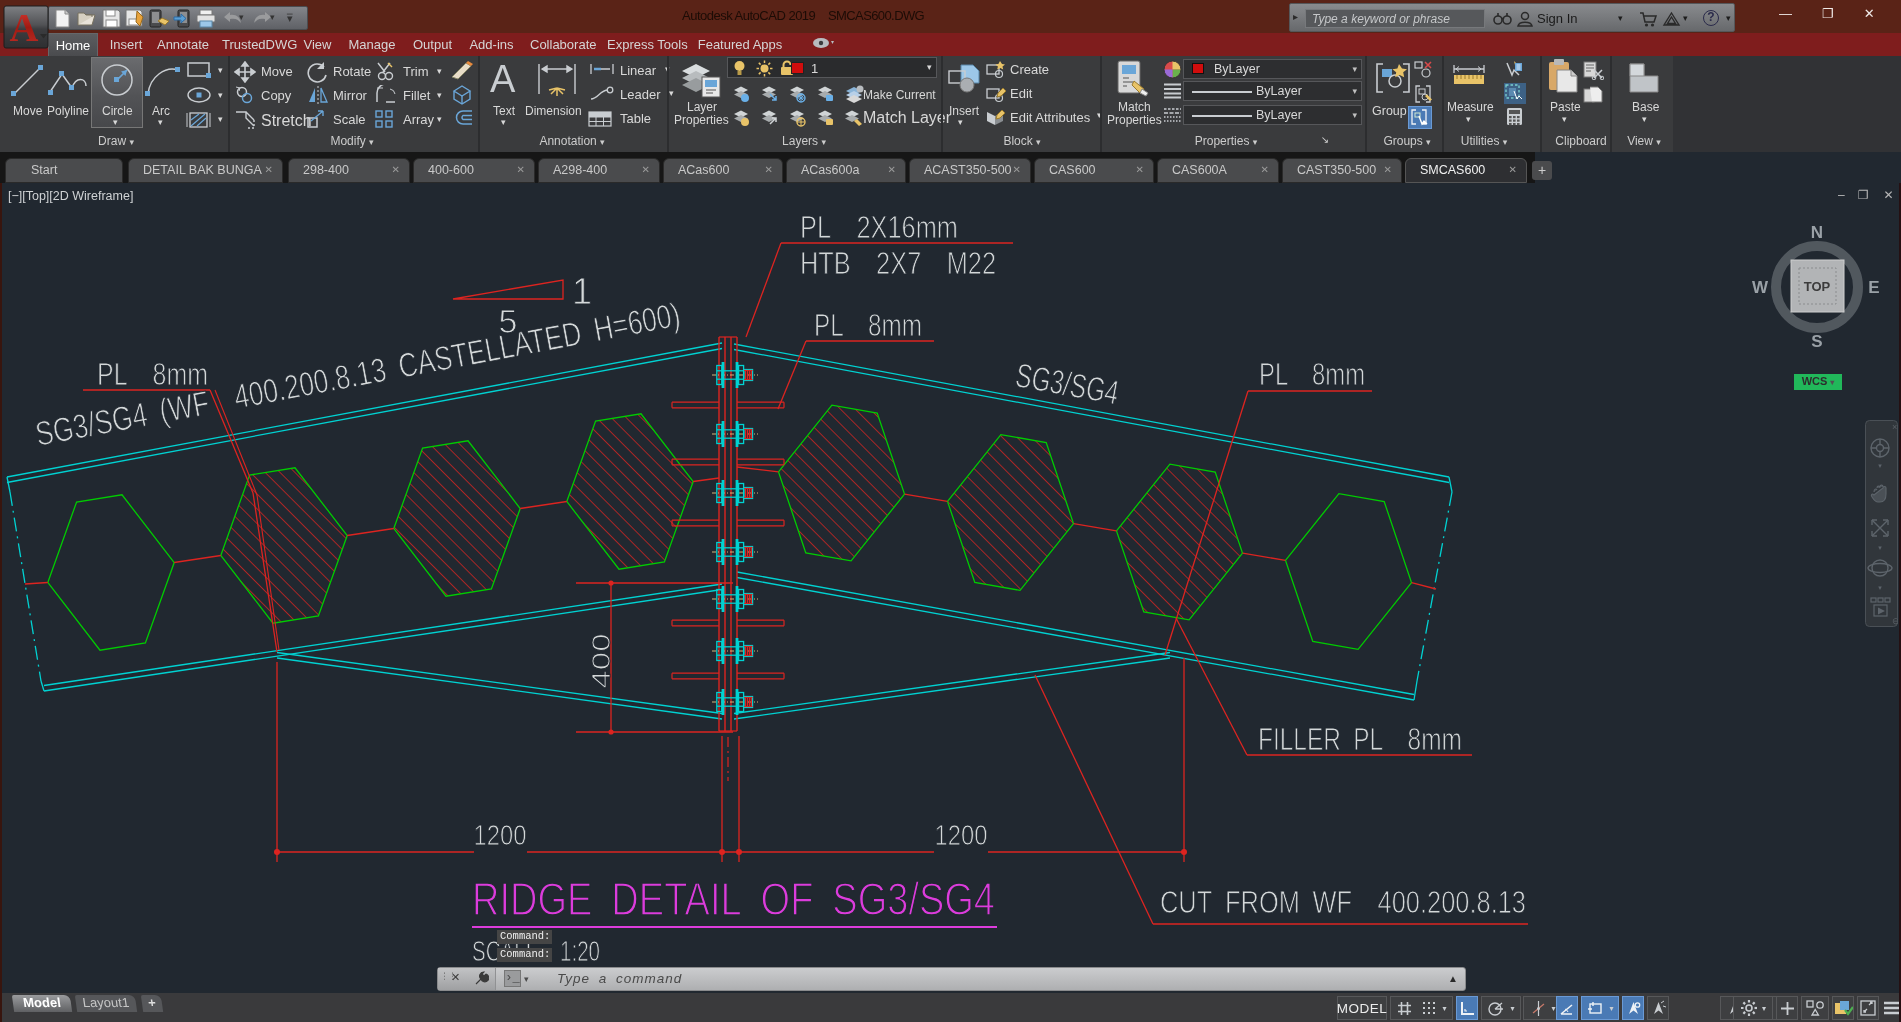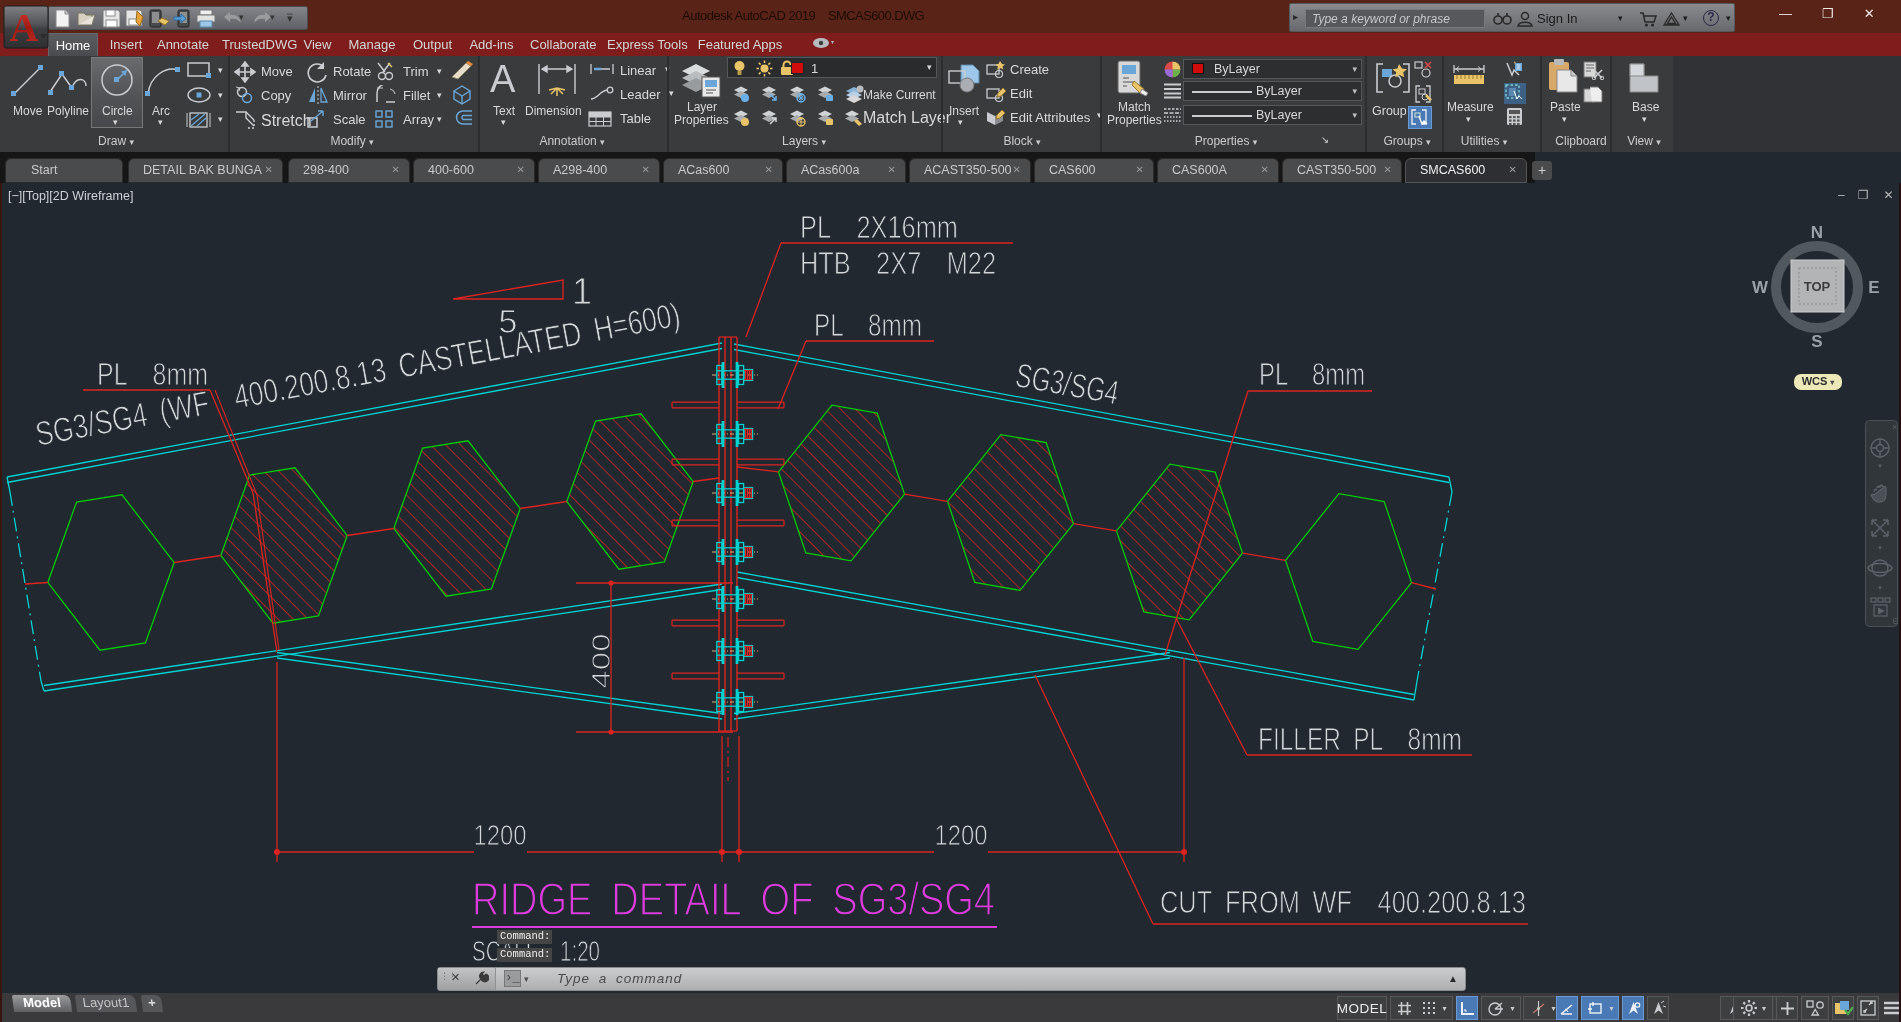--- a/index.html
+++ b/index.html
@@ -66,22 +66,22 @@
 .dtab.start .dtxt{left:25px}
 .dtab.active{background:#2e2f32;color:#f0f0f0;border-color:#555}
 .dx{position:absolute;right:9px;top:5px;font-size:10px;color:#9a9a9a}
 .dplus{position:absolute;left:1532px;top:9px;width:20px;height:19px;background:#4a4b4d;
  color:#ccc;text-align:center;line-height:19px;border-radius:3px;font-size:14px}
 
 .darea{position:absolute;left:0;top:183px;width:1901px;height:810px;background:#212830}
 .vplabel{position:absolute;left:8px;top:189px;color:#cfd2d4;font-size:12.5px}
 .dwc{position:absolute;left:1838px;top:188px;color:#b9b9b9;font-size:12px;display:flex;gap:7px}
 .compass{position:absolute;left:1747px;top:225px}
-.wcs{position:absolute;left:1794px;top:374px;width:48px;height:16px;background:#fef9c3;
- border-radius:7px;color:#2e2e2e;font-size:11px;font-weight:bold;text-align:center;line-height:15px;opacity:.92}
+.wcs{position:absolute;left:1794px;top:374px;width:48px;height:16px;background:#22c55e;
+ border-radius:0;color:#2e2e2e;font-size:11px;font-weight:bold;text-align:center;line-height:15px;opacity:.92}
 .navbar{position:absolute;left:1865px;top:420px}
 .trusted{position:absolute;left:497px;top:908px;width:785px;height:18px;background:#4c4c4c;
  color:#dcdcdc;font-size:11.5px;font-family:"Liberation Mono",monospace;padding:2px 5px;white-space:nowrap;overflow:hidden}
 .cmdbox{position:absolute;left:497px;width:55px;height:14px;background:#454545;color:#eee;
  font-size:10.5px;font-family:"Liberation Mono",monospace;padding-left:3px}
 .magline{position:absolute;left:472px;top:926px;width:525px;height:2px;background:#dc3cdc}
 
 .cbar{position:absolute;left:437px;top:967px;width:1029px;height:24px;
  background:linear-gradient(#cbccce,#aeafb1);border:1px solid #8a8b8d;border-radius:3px}
 .cgrip{position:absolute;left:0;top:0;width:58px;height:22px;background:linear-gradient(#c2c3c5,#9fa0a2);

